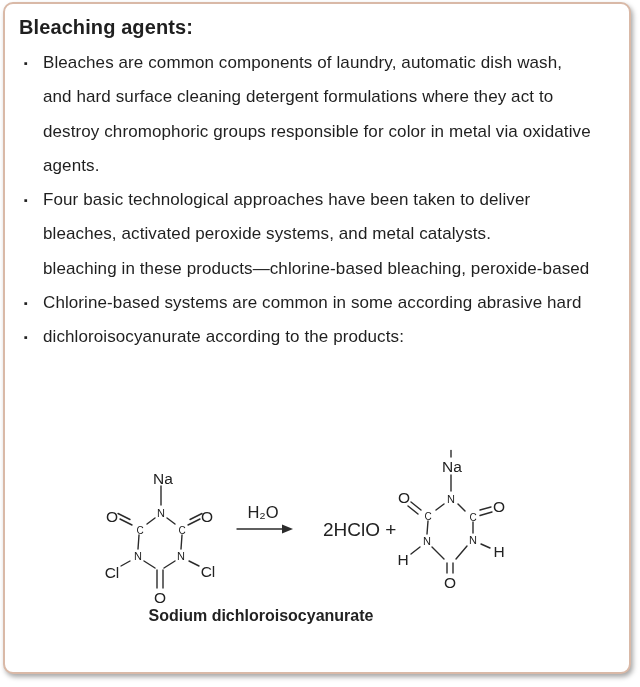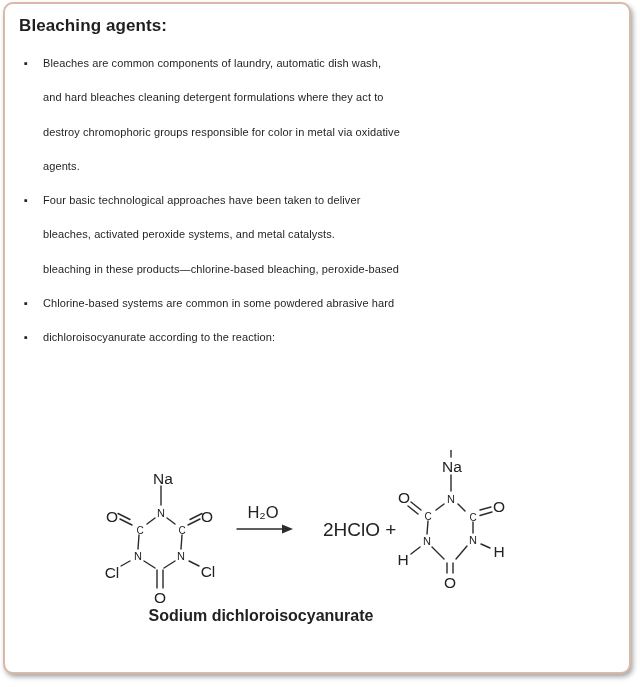--- a/index.html
+++ b/index.html
@@ -7,29 +7,29 @@
     width:640px;height:687px;position:relative;background:#ffffff;
     font-family:"Liberation Sans", sans-serif;color:#1f1f1f;overflow:hidden;
   }
   .card{
     position:absolute;left:3px;top:2px;width:628px;height:672px;
     background:#ffffff;border:2px solid #d9b9a7;border-radius:10px;
     box-shadow:2px 3px 5px rgba(0,0,0,0.35);box-sizing:border-box;
   }
   .title{
     position:absolute;left:19px;top:16px;
-    font-size:17px;font-weight:bold;letter-spacing:0.1px;white-space:nowrap;
+    font-size:20px;font-weight:bold;letter-spacing:0.1px;white-space:nowrap;
   }
   .bullets{position:absolute;left:24px;top:46px;}
   .bullet{display:flex;align-items:flex-start;}
   .marker{
     width:19px;flex:0 0 19px;font-size:11px;line-height:34.3px;color:#1f1f1f;
   }
   .line{
-    font-size:11px;line-height:34.3px;white-space:nowrap;letter-spacing:0.1px;
+    font-size:17px;line-height:34.3px;white-space:nowrap;letter-spacing:0.1px;
   }
   .reaction-svg{position:absolute;left:0;top:440px;width:640px;height:205px;}
   .reaction-svg text{
     font-family:"Liberation Sans", sans-serif;fill:#222222;
   }
   .bond{stroke:#2b2b2b;stroke-width:1.4;stroke-linecap:round;}
   .atom-small{font-size:11px;}
   .atom-tiny{font-size:10px;}
   .atom-big{font-size:15.5px;}
   .cond{font-size:16.5px;}
@@ -41,43 +41,43 @@
 
 <div class="card"></div>
 
 <div class="title">Bleaching agents:</div>
 
 <div class="bullets">
   <div class="bullet">
     <span class="marker">▪</span>
     <div class="lines">
       <div class="line">Bleaches are common components of laundry, automatic dish wash,</div>
-      <div class="line">and hard bleaches cleaning detergent formulations where they act to</div>
+      <div class="line">and hard surface cleaning detergent formulations where they act to</div>
       <div class="line">destroy chromophoric groups responsible for color in metal via oxidative</div>
       <div class="line">agents.</div>
     </div>
   </div>
   <div class="bullet">
     <span class="marker">▪</span>
     <div class="lines">
       <div class="line">Four basic technological approaches have been taken to deliver</div>
       <div class="line">bleaches, activated peroxide systems, and metal catalysts.</div>
       <div class="line">bleaching in these products—chlorine-based bleaching, peroxide-based</div>
     </div>
   </div>
   <div class="bullet">
     <span class="marker">▪</span>
     <div class="lines">
-      <div class="line">Chlorine-based systems are common in some powdered abrasive hard</div>
+      <div class="line">Chlorine-based systems are common in some according abrasive hard</div>
     </div>
   </div>
   <div class="bullet">
     <span class="marker">▪</span>
     <div class="lines">
-      <div class="line">dichloroisocyanurate according to the reaction:</div>
+      <div class="line">dichloroisocyanurate according to the products:</div>
     </div>
   </div>
 </div>
 
 <svg class="reaction-svg" viewBox="0 440 640 205">
 
   <g>
     <g>
       <line class="bond" x1="161" y1="486" x2="161" y2="505"></line>
       <line class="bond" x1="155" y1="518" x2="147" y2="524"></line>

